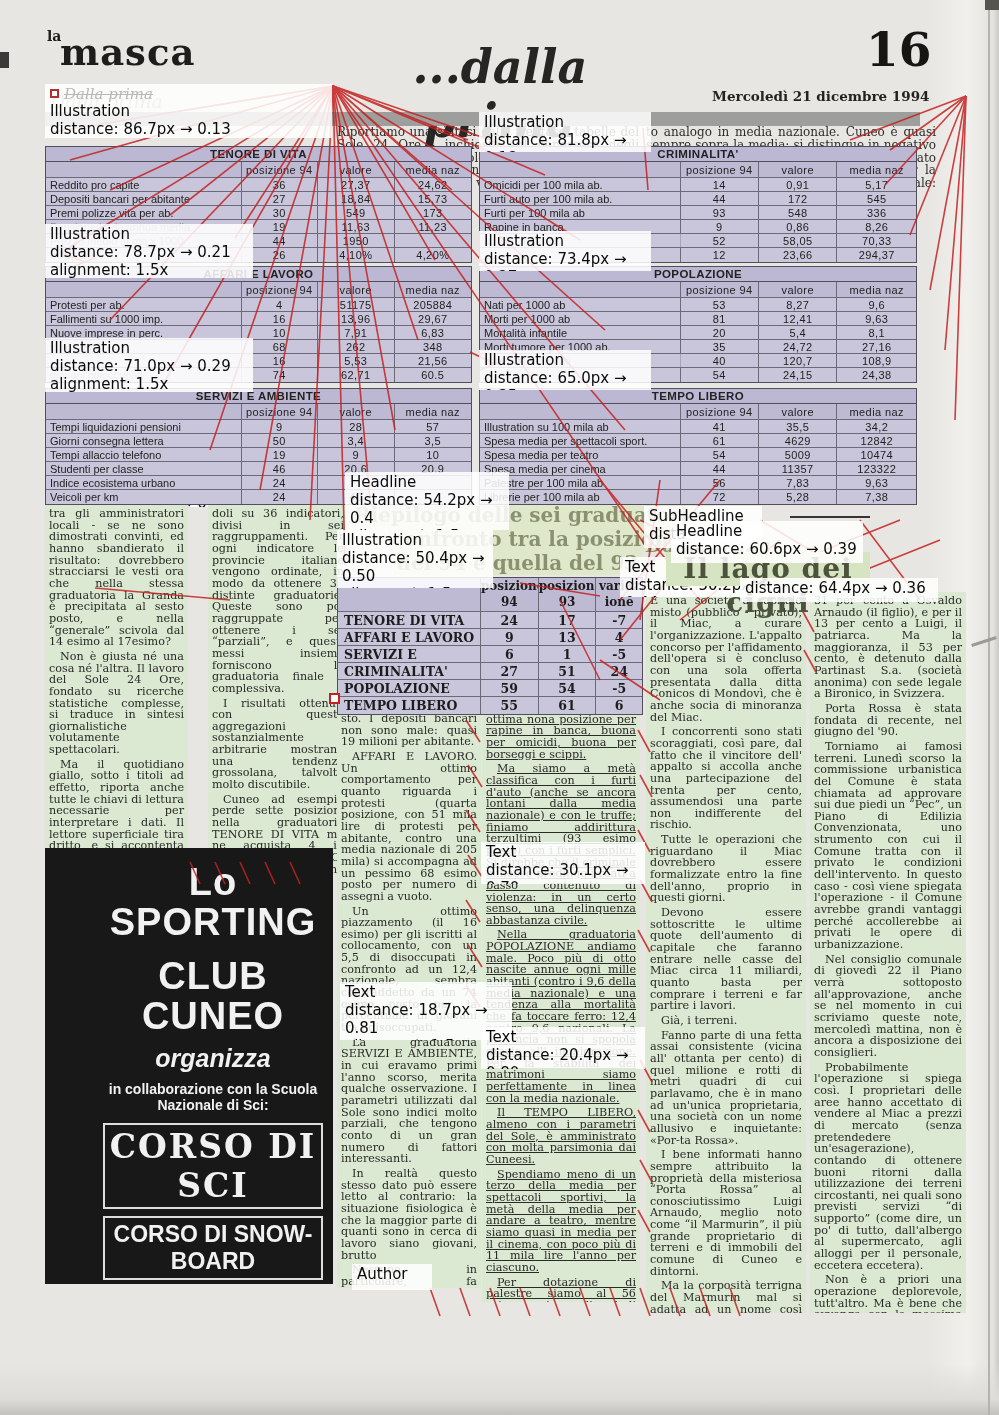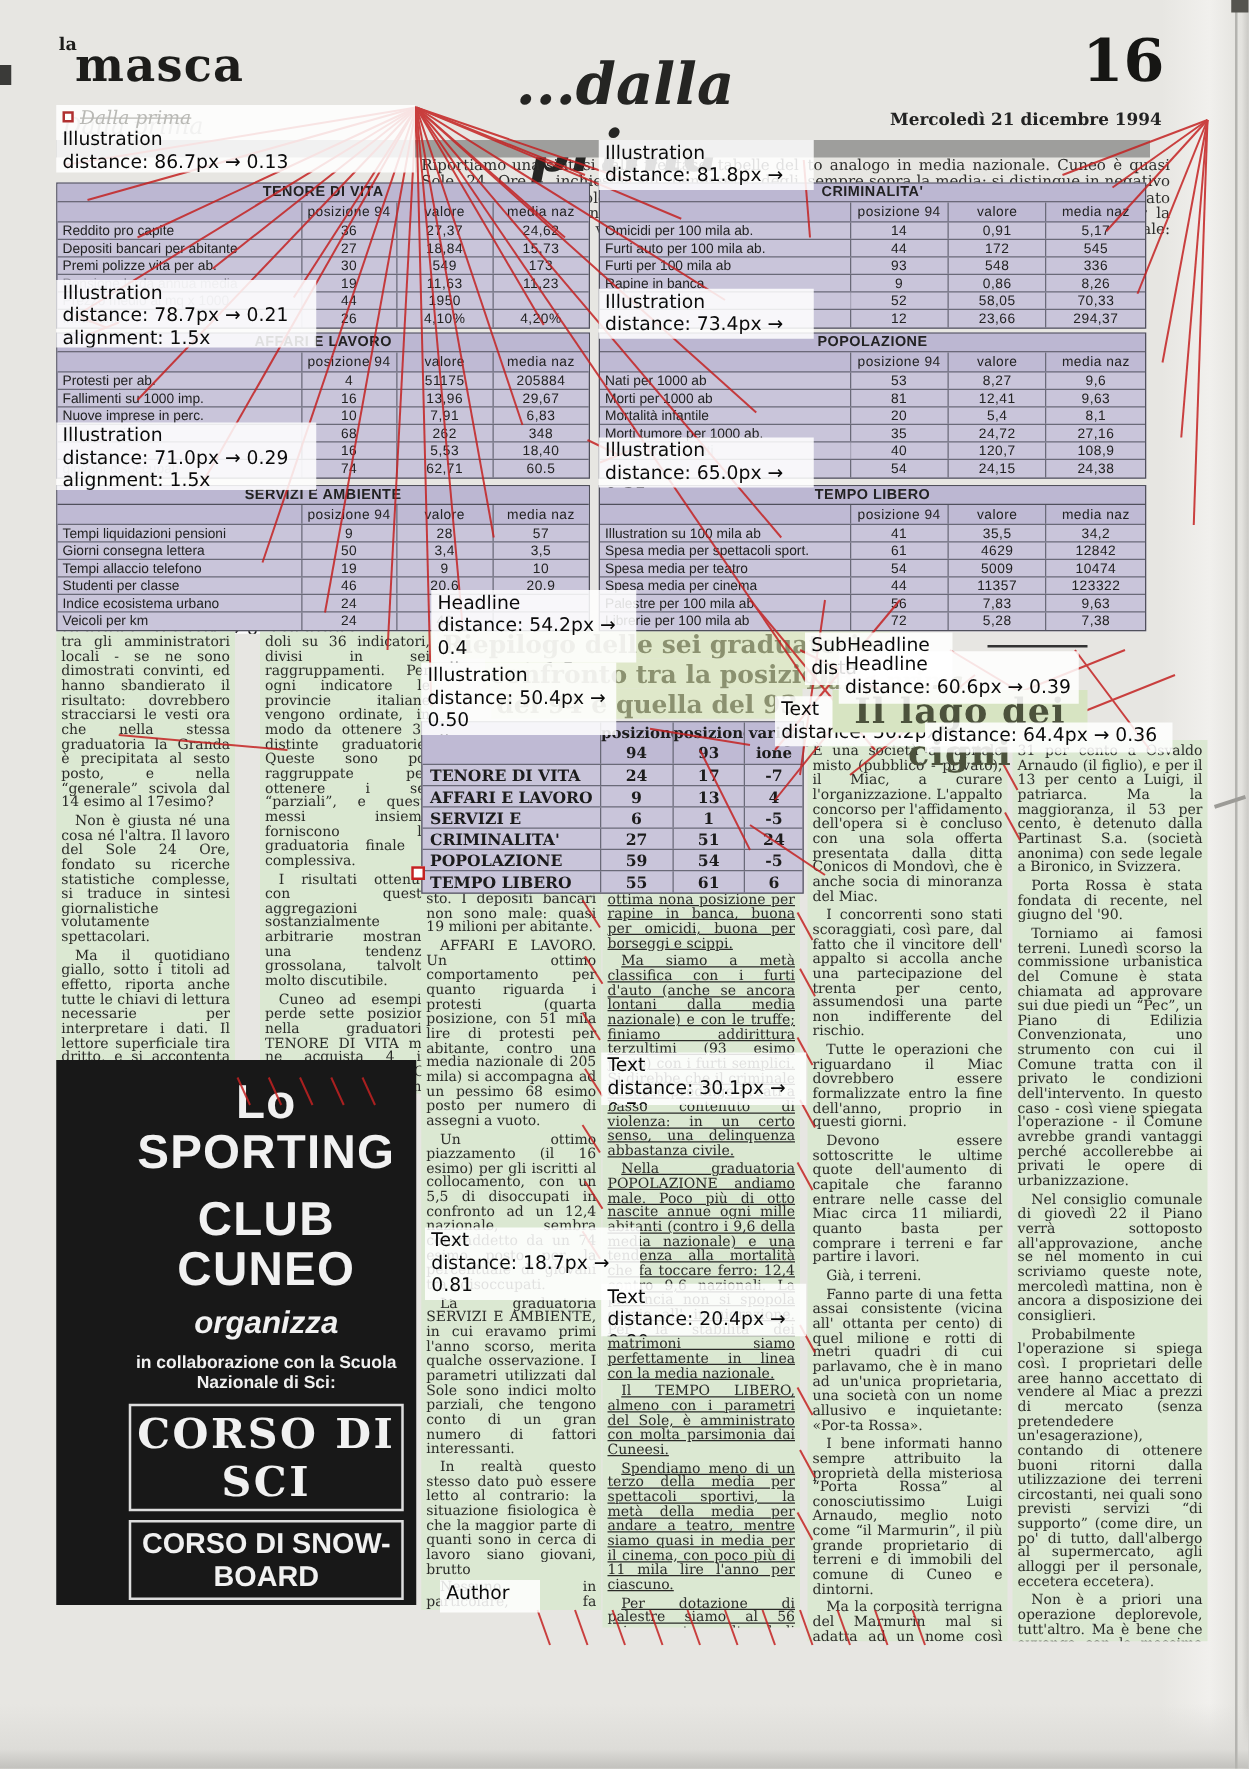--- a/index.html
+++ b/index.html
@@ -229,21 +229,21 @@
       <div class="t-row" data-name="table-row">
         <div class="t-cell t-label faintlbl" data-name="row-label">vuoto ogni</div>
         <div class="t-cell" data-name="table-cell">68</div>
         <div class="t-cell" data-name="table-cell">262</div>
         <div class="t-cell" data-name="table-cell">348</div>
       </div>
       <div class="t-row" data-name="table-row">
         <div class="t-cell t-label" data-name="row-label"></div>
         <div class="t-cell" data-name="table-cell">16</div>
         <div class="t-cell" data-name="table-cell">5,53</div>
-        <div class="t-cell" data-name="table-cell">18,40</div>
+        <div class="t-cell" data-name="table-cell">21,56</div>
       </div>
       <div class="t-row" data-name="table-row">
         <div class="t-cell t-label faintlbl" data-name="row-label">giovani disoccupati</div>
         <div class="t-cell" data-name="table-cell">74</div>
         <div class="t-cell" data-name="table-cell">62,71</div>
         <div class="t-cell" data-name="table-cell">60.5</div>
       </div>
     </div>
   <div class="stat" style="left:479px;top:266px;width:438px;" data-name="table-popolazione">
       <div class="t-title" data-name="table-title">POPOLAZIONE</div>

